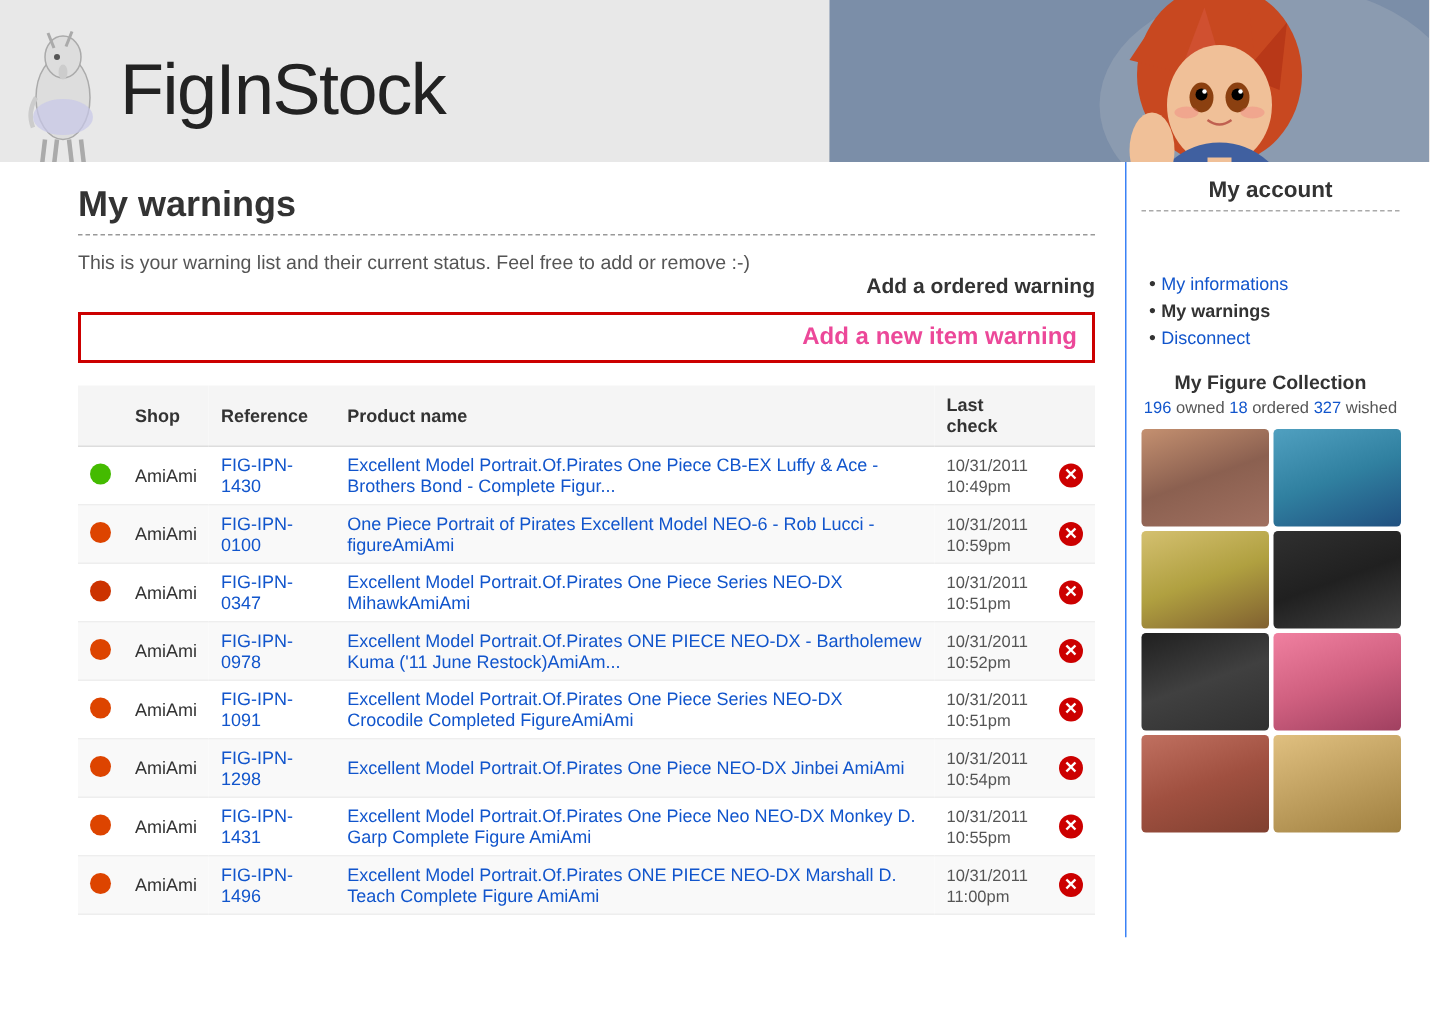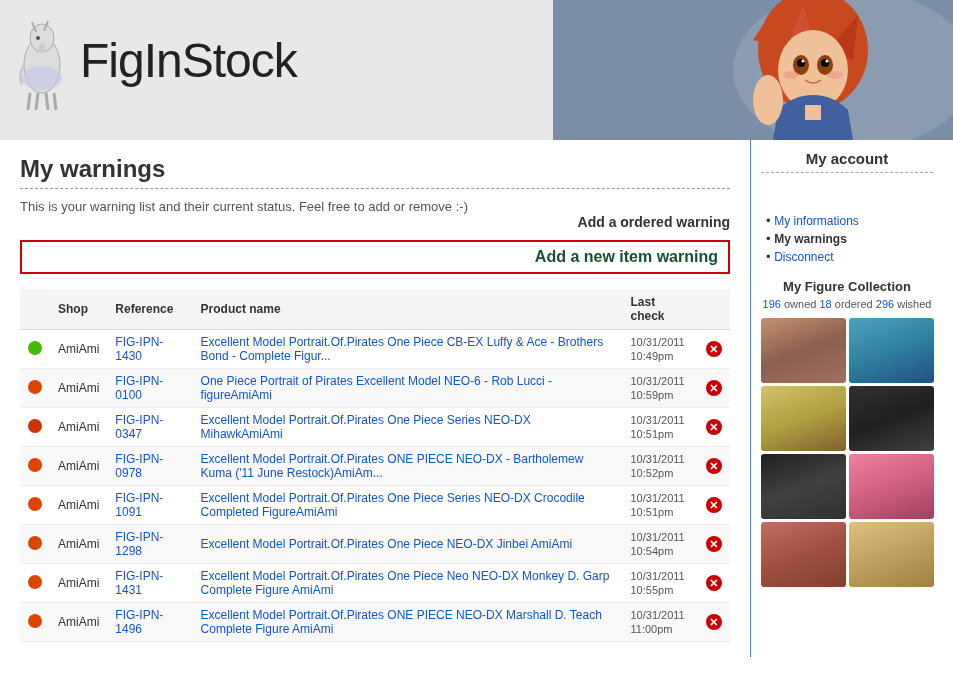--- a/index.html
+++ b/index.html
@@ -1,21 +1,21 @@
 <!DOCTYPE html>
 <html><head>
   <meta charset="utf-8">
   <style>
     * { margin: 0; padding: 0; box-sizing: border-box; }
     body { font-family: Arial, sans-serif; font-size: 13px; background: #fff; color: #333; }
 
     
     #header {
       position: relative;
-      height: 140px;
+      height: 108px;
       background: #e8e8e8;
       overflow: hidden;
     }
     #header-logo {
       position: absolute;
       left: 10px;
       top: 10px;
       display: flex;
       align-items: center;
     }
@@ -38,20 +38,21 @@
       width: 400px;
       height: 140px;
       background: linear-gradient(135deg, #8B9BB4 0%, #6B7A8F 30%, #A0785A 60%, #C49070 80%, #D4A882 100%);
       overflow: hidden;
     }
 
     
     #main-container {
       display: flex;
       width: 943px;
+      padding-left: 32px;
     }
     #content {
       flex: 1;
       padding: 15px 20px;
       max-width: 760px;
     }
     #sidebar {
       width: 193px;
       padding: 10px;
       border-left: 1px solid #3b82f6;
@@ -90,21 +91,21 @@
     
     .add-new-item-bar {
       border: 2px solid #cc0000;
       text-align: right;
       padding: 6px 10px;
       margin-bottom: 15px;
     }
     .add-new-item-btn {
       font-size: 16px;
       font-weight: bold;
-      color: #14532d;
+      color: #ec4899;
       cursor: pointer;
       text-decoration: none;
     }
 
     
     .warnings-table {
       width: 100%;
       border-collapse: collapse;
       font-size: 12px;
     }
@@ -499,21 +500,21 @@
           <li><a href="#">Disconnect</a></li>
         </ul>
     </nav>
 
     <div class="collection-title">My Figure Collection</div>
     <div class="collection-stats">
       <span class="stat-num">196</span>
       <span>owned</span>
       <span class="stat-num">18</span>
       <span>ordered</span>
-      <span class="stat-num">296</span>
+      <span class="stat-num">327</span>
       <span>wished</span>
     </div>
     <div class="collection-grid" id="collection-grid">
 
     <div class="collection-thumb thumb-1"></div>
         <div class="collection-thumb thumb-2"></div>
         <div class="collection-thumb thumb-3"></div>
         <div class="collection-thumb thumb-4"></div>
         <div class="collection-thumb thumb-5"></div>
         <div class="collection-thumb thumb-6"></div>

